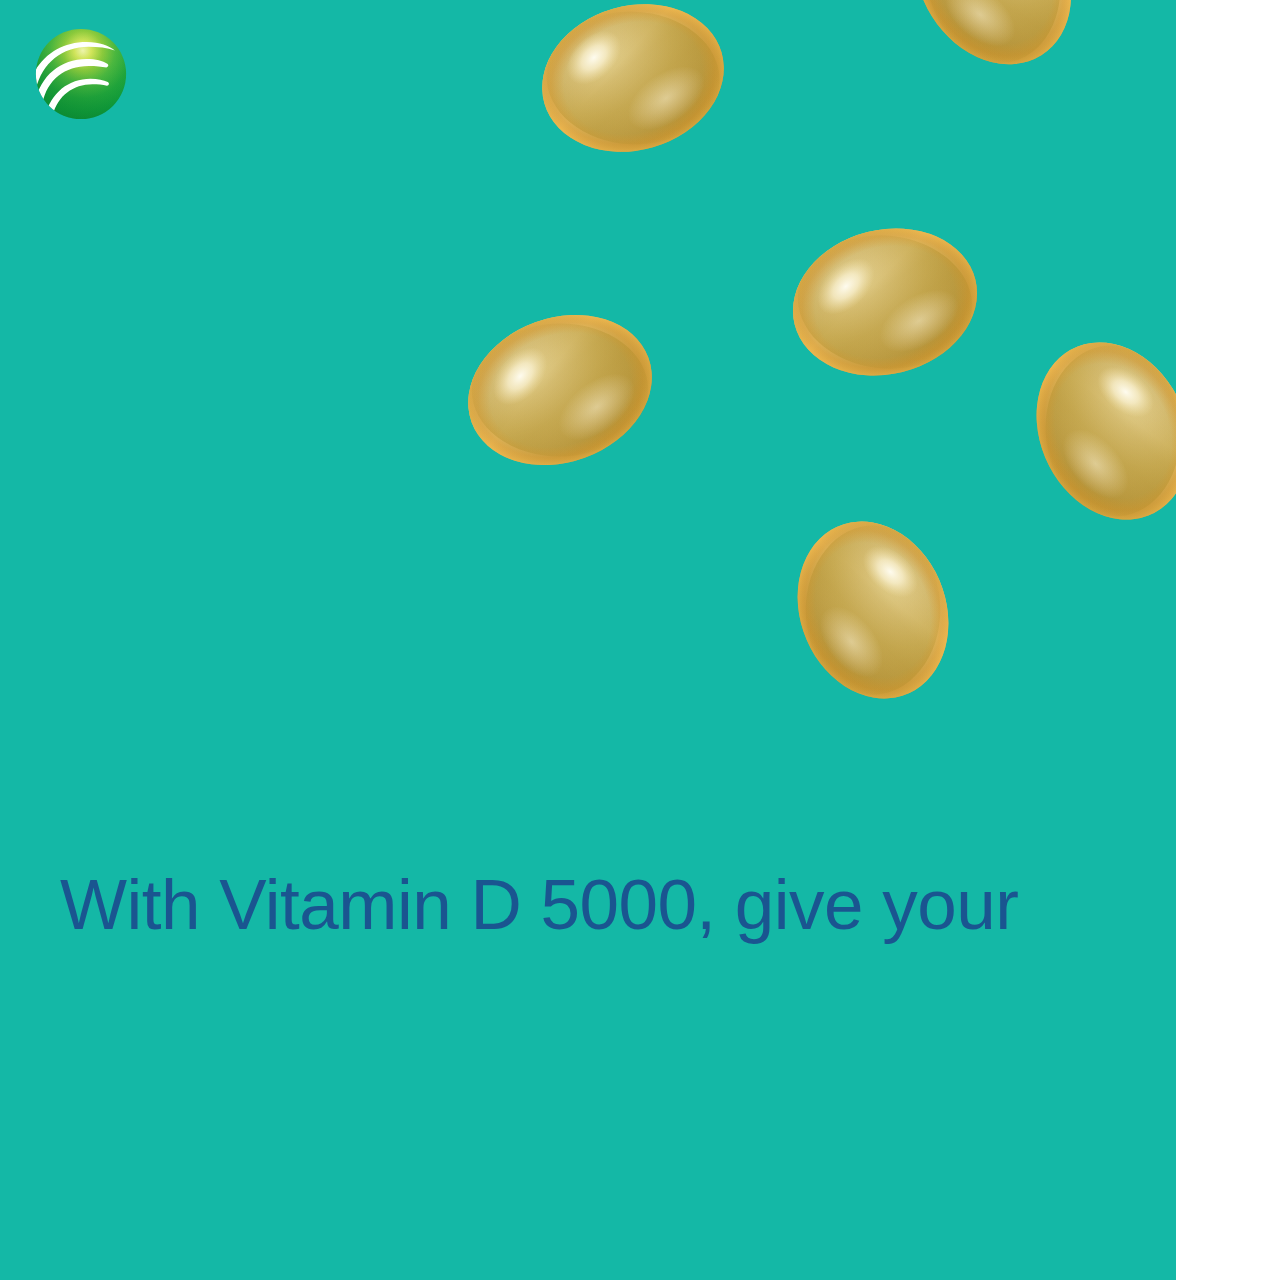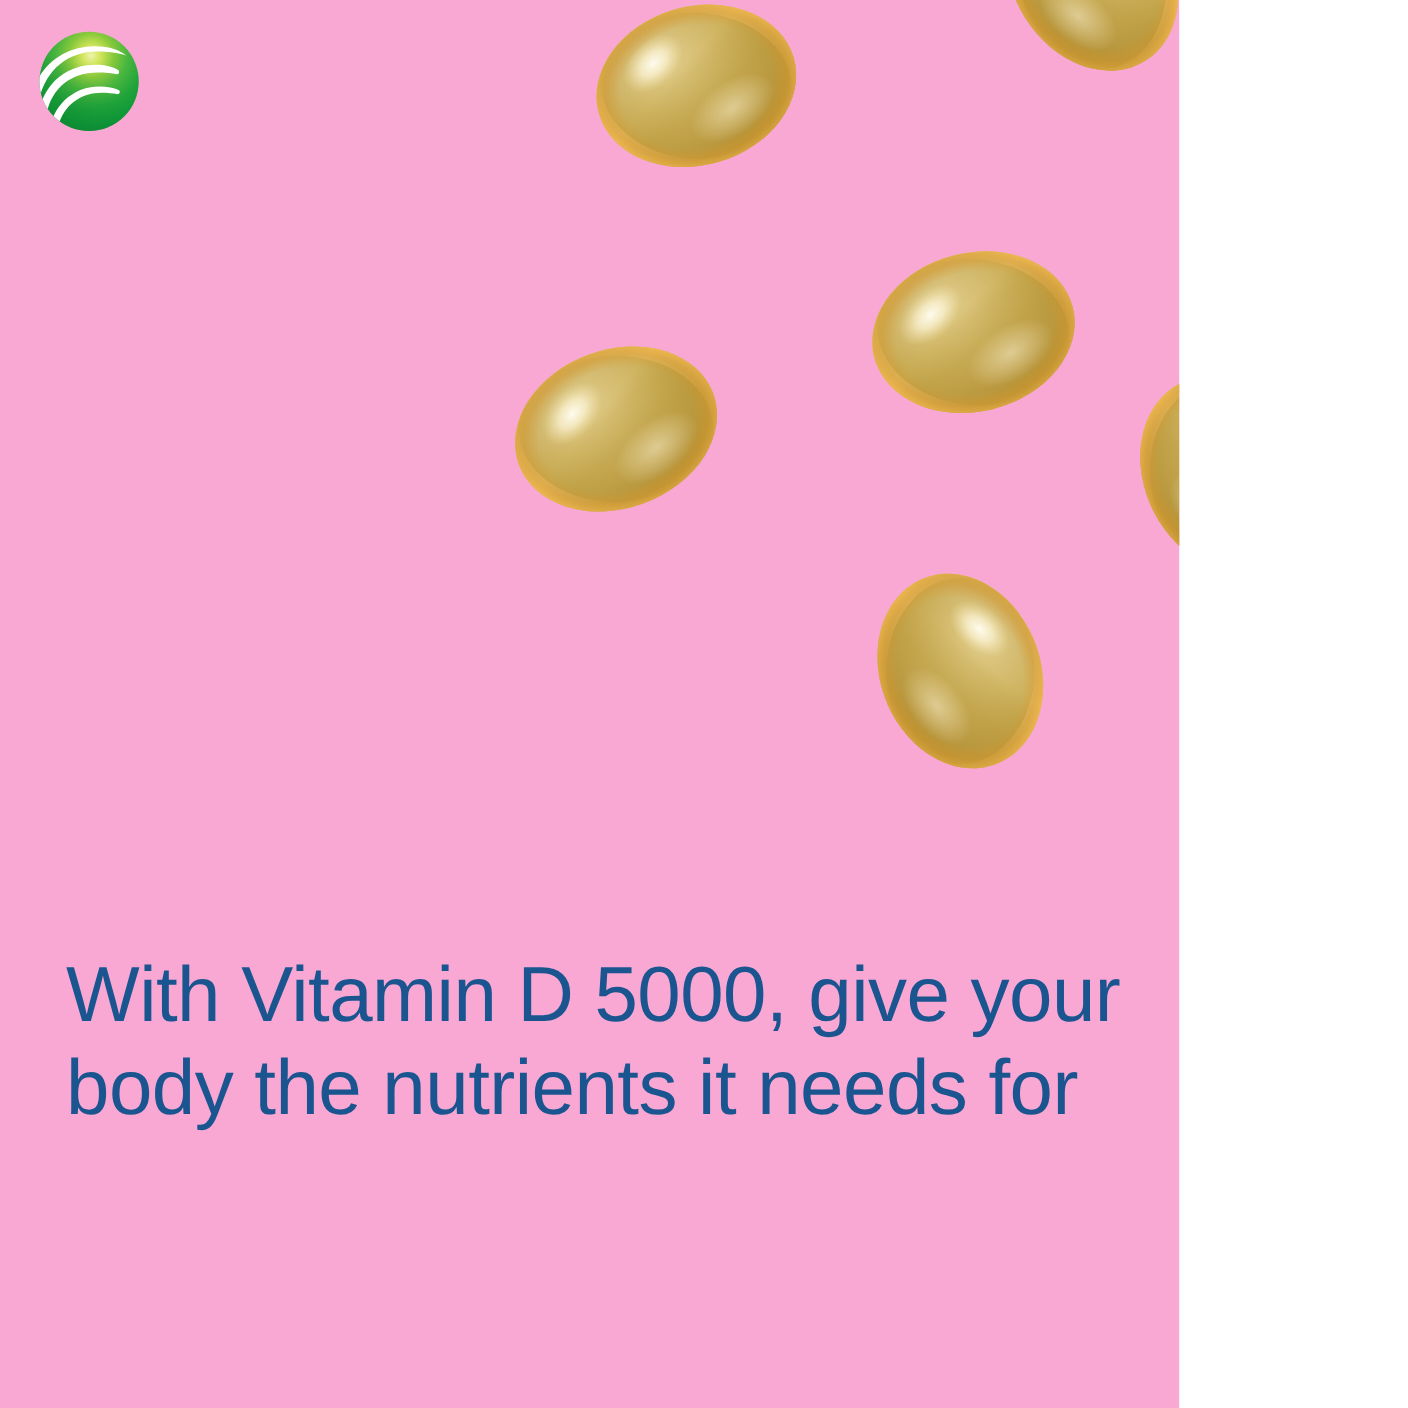--- a/index.html
+++ b/index.html
@@ -2,23 +2,23 @@
 <html><head>
 <meta charset="utf-8">
 <style>
   html, body {
     margin: 0;
     padding: 0;
     background: #ffffff;
   }
   #page {
     position: relative;
-    width: 1072px;
+    width: 1176px;
     height: 1280px;
-    background: #f9a8d4;
+    background: #14b8a6;
     overflow: hidden;
     font-family: "Liberation Sans", sans-serif;
   }
 
   
   #brand-logo {
     position: absolute;
     left: 34px;
     top: 26px;
     width: 94px;
@@ -234,16 +234,15 @@
           <ellipse cx="44" cy="70" rx="34" ry="21" fill="url(#gelSpec)" transform="rotate(-28 44 70)"></ellipse>
           <ellipse cx="104" cy="132" rx="44" ry="25" fill="url(#gelSheen)" transform="rotate(-18 104 132)"></ellipse>
         </g>
       </svg>
     </div>
 
   </div>
 
   <div id="tagline">
     <div class="tagline-line">With Vitamin D 5000, give your</div>
-    <div class="tagline-line">body the nutrients it needs for</div>
   </div>
 
 </div>
 
 </body></html>

